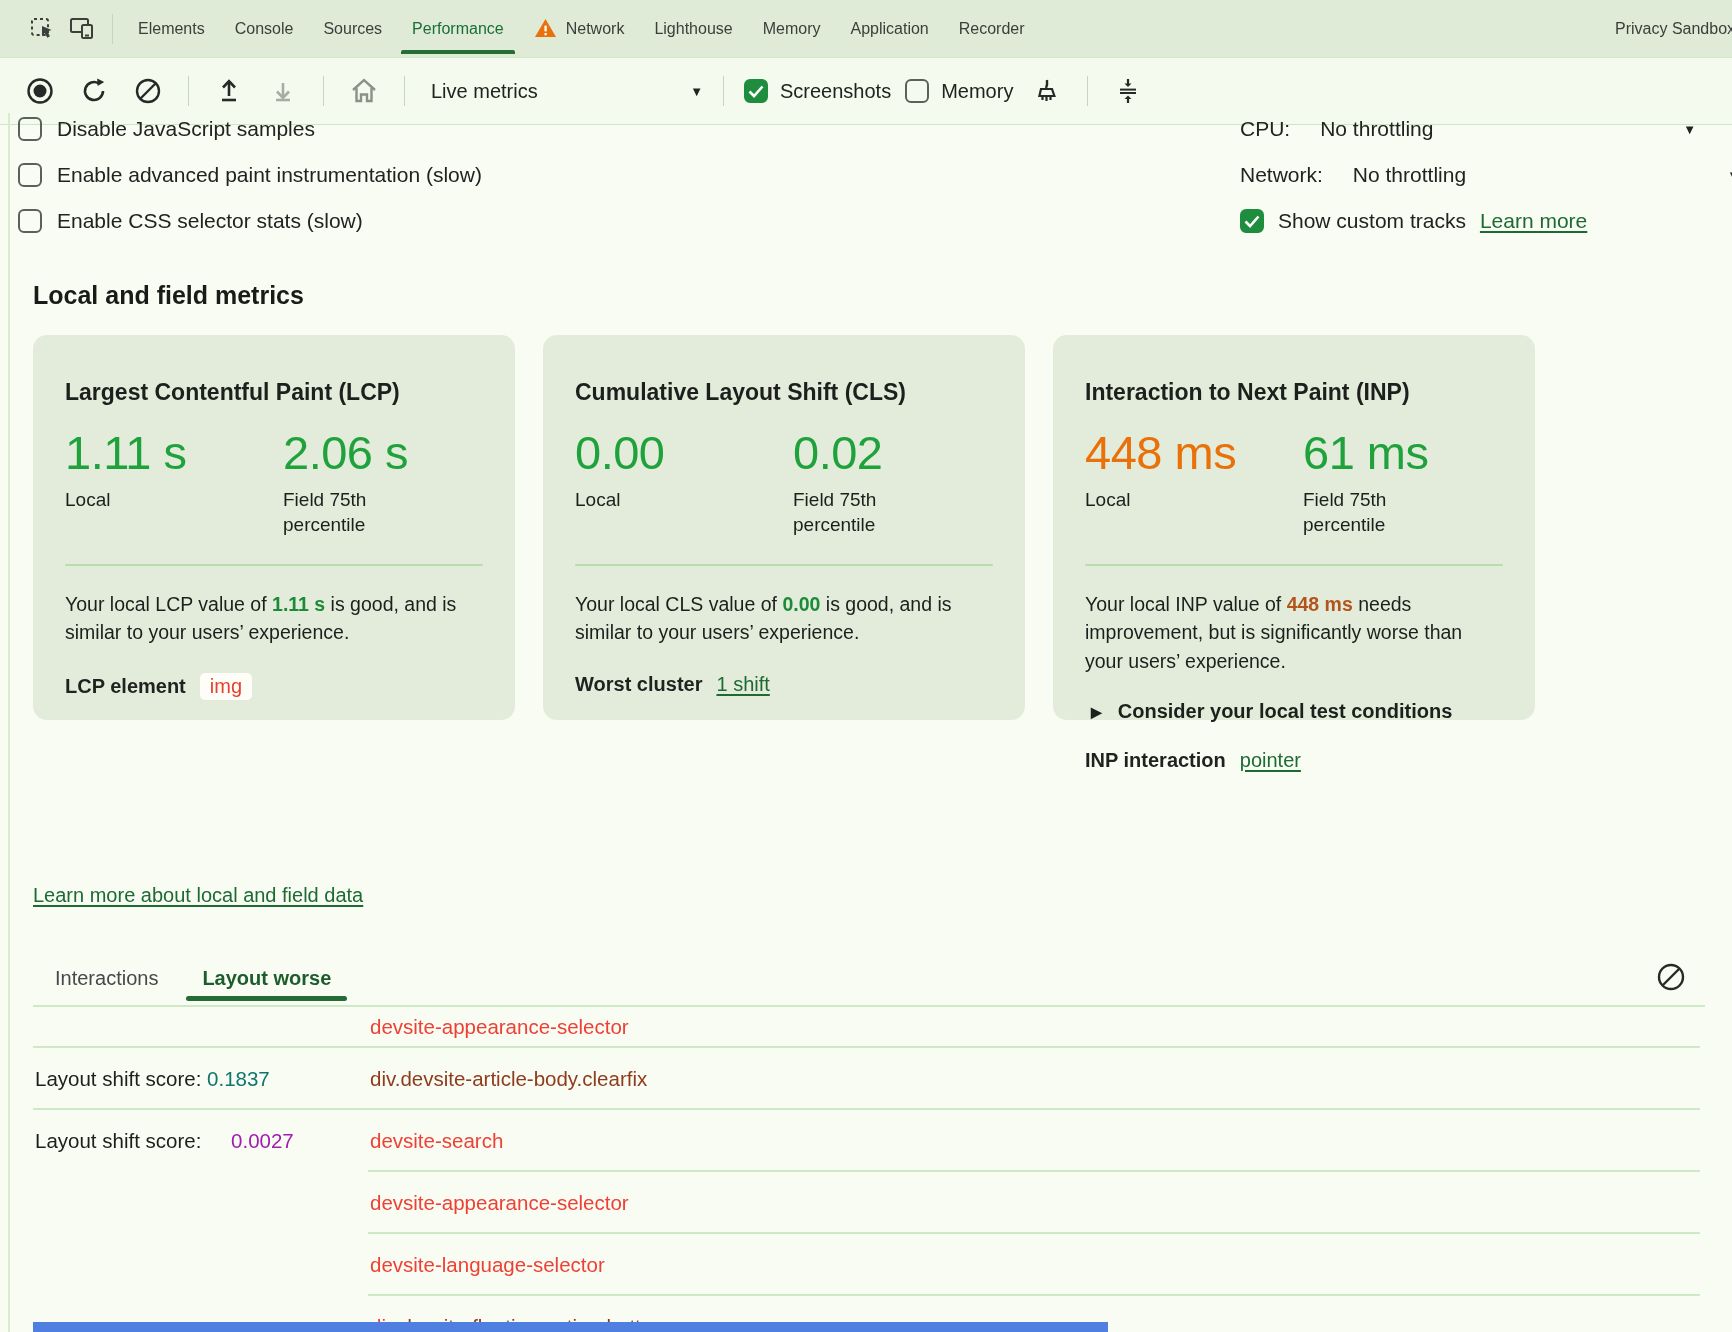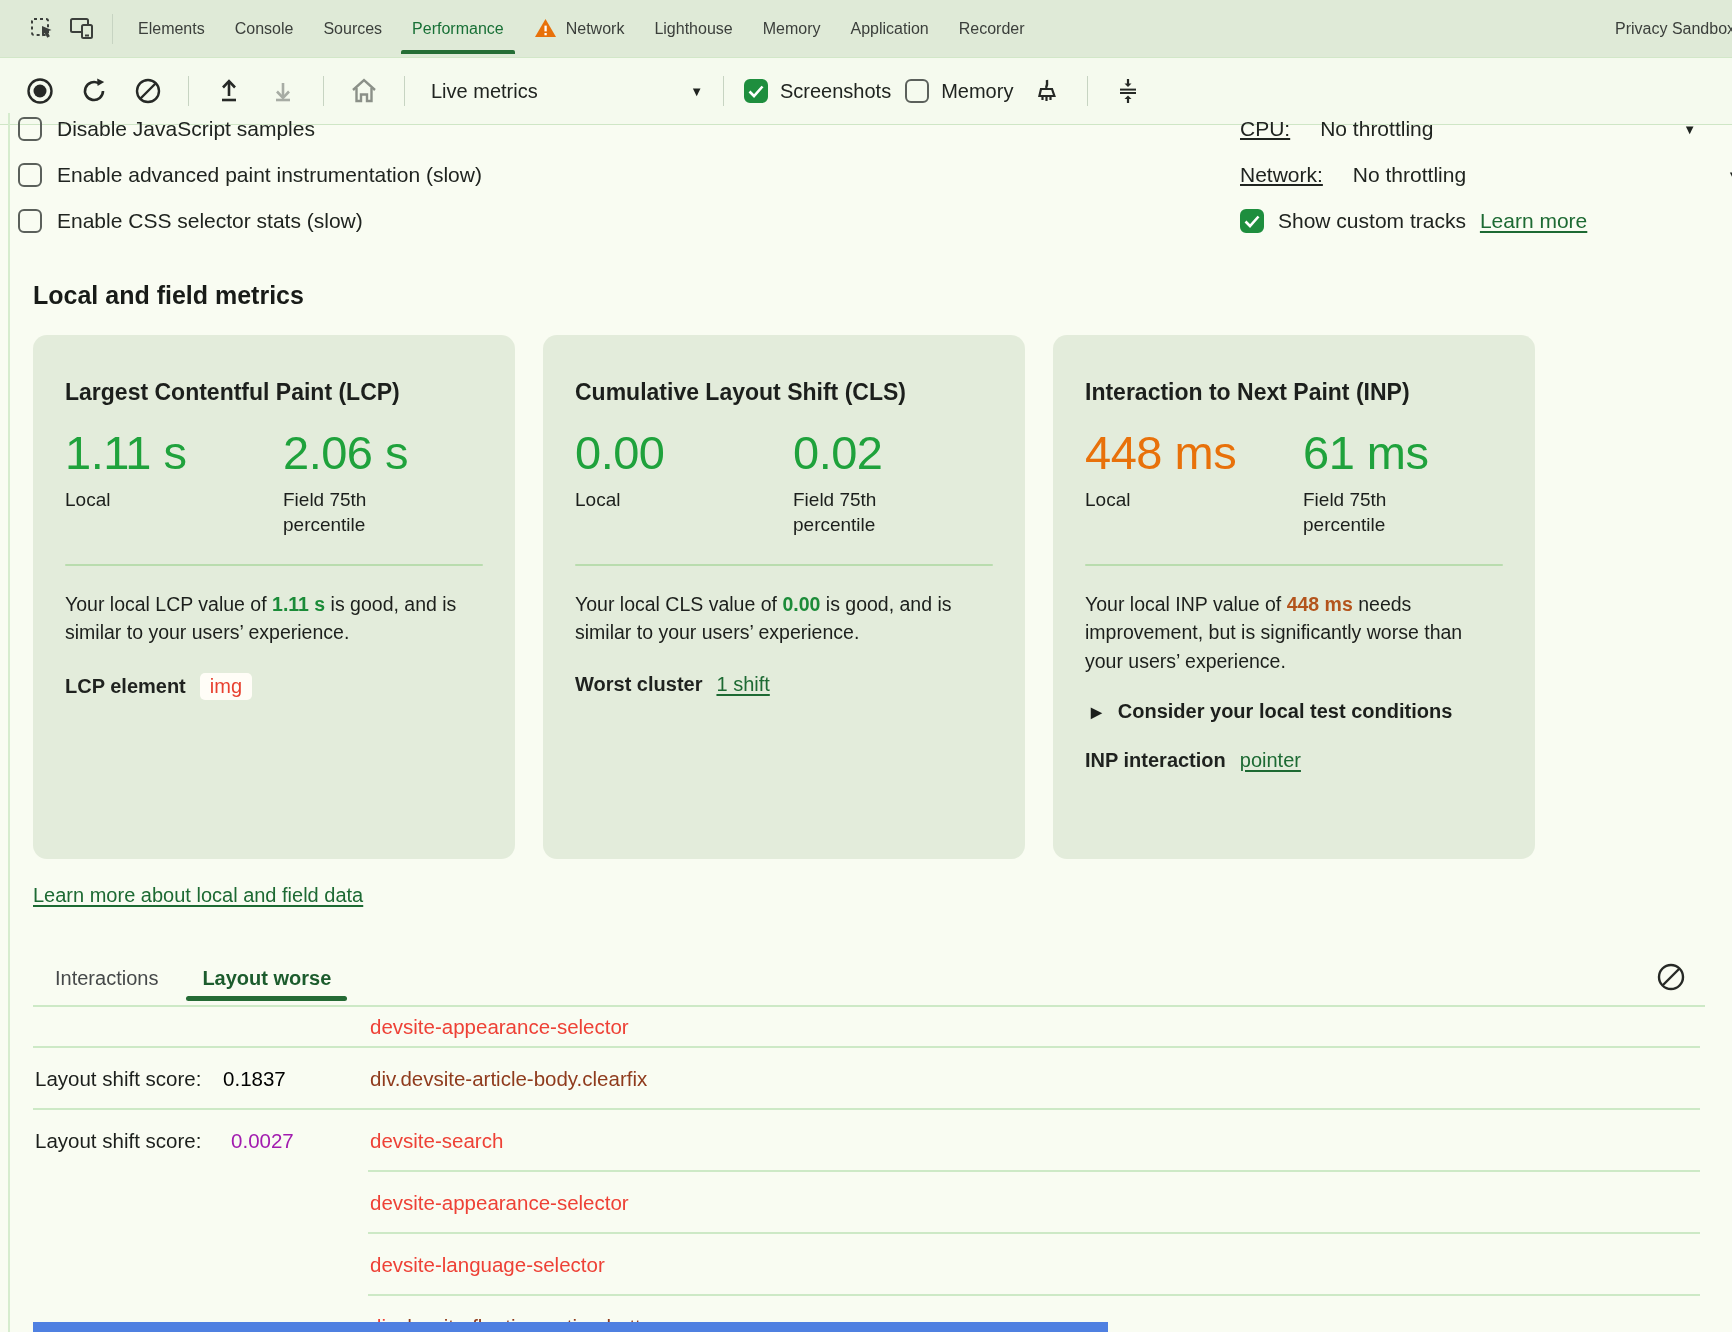--- a/index.html
+++ b/index.html
@@ -28,30 +28,30 @@
   .caret{margin-left:auto;font-size:13px;color:#202420;}
   .cb-row{display:flex;align-items:center;gap:12px;font-size:20px;color:#202420;}
   .check{width:24px;height:24px;border:2px solid #5b605b;border-radius:6px;box-sizing:border-box;
     background:transparent;display:flex;align-items:center;justify-content:center;flex:0 0 auto;}
   .check.checked{background:#1e8e3e;border-color:#1e8e3e;}
   
   .settings-left{position:absolute;top:106px;left:18px;}
   .settings-left .srow{height:46px;display:flex;align-items:center;gap:15px;font-size:21px;color:#202420;}
   .settings-right{position:absolute;top:106px;left:1240px;width:492px;}
   .settings-right .srow{height:46px;display:flex;align-items:center;gap:14px;font-size:21px;color:#202420;box-sizing:border-box;}
-  .sel-label{flex:0 0 auto;text-decoration:underline;}
+  .sel-label{flex:0 0 auto;}
   .sel-value{margin-left:16px;}
   .srow .caret-r{margin-left:auto;font-size:13px;}
   .srow.cpu .caret-r{margin-right:36px;}
   .srow.net .caret-r{margin-right:-8px;}
   .glink{color:#1d6a33;text-decoration:underline;text-underline-offset:3px;cursor:pointer;}
   
   .metrics-heading{position:absolute;top:281px;left:33px;font-size:25px;font-weight:600;color:#181b18;margin:0;}
   .cards{position:absolute;top:335px;left:33px;display:flex;gap:28px;}
-  .card{width:482px;height:524px;background:#e3ecdb;border-radius:14px;padding:30px 32px;box-sizing:border-box;}
+  .card{width:482px;height:385px;background:#e3ecdb;border-radius:14px;padding:30px 32px;box-sizing:border-box;}
   .card h3{font-size:23px;font-weight:600;color:#1c1f1c;margin:14px 0 0 0;}
   .vals{display:flex;margin-top:22px;}
   .vcol.local{width:218px;flex:0 0 auto;}
   .big{font-size:47px;line-height:1.05;letter-spacing:-0.5px;}
   .good{color:#1fa23c;} .warn{color:#e8710a;}
   .vlabel{font-size:19px;color:#1c1f1c;margin-top:10px;max-width:132px;line-height:1.32;}
   .card-div{height:2px;background:#b9dcae;border-radius:1px;margin:26px 0 24px 0;}
   .desc{font-size:19.5px;line-height:1.48;color:#1c1f1c;margin:0;}
   .iv{font-weight:600;} .iv-green{color:#1b8b38;} .iv-orange{color:#b3541c;}
   .card-foot{margin-top:26px;font-size:20px;display:flex;align-items:center;gap:14px;}
@@ -64,21 +64,21 @@
   .log-tabs{position:absolute;top:958px;left:33px;display:flex;gap:44px;padding-left:22px;height:40px;align-items:center;}
   .log-tab{font-size:20px;color:#46494a;cursor:pointer;}
   .log-tab.active{color:#1c5c2d;font-weight:600;position:relative;}
   .log-tab.active::after{content:"";position:absolute;left:-16px;right:-16px;bottom:-11px;height:5px;border-radius:3px;background:#256b35;}
   .log-sep{position:absolute;left:33px;right:27px;top:1005px;height:2px;background:#cde9c6;}
   .clear-log{position:absolute;top:962px;right:46px;width:30px;height:30px;cursor:pointer;}
   .rows{position:absolute;top:1006px;left:33px;right:0;}
   .row{position:relative;display:flex;align-items:center;height:62px;font-size:20.5px;color:#1c1f1c;}
   .row.short{height:42px;}
   .row .score{width:335px;flex:0 0 auto;white-space:nowrap;padding-left:2px;}
-  .sv-orange{color:#000000;margin-left:16px;} .sv-green{color:#a21caf;margin-left:24px;}
+  .sv-orange{color:#0f766e;} .sv-green{color:#a21caf;margin-left:24px;}
   .row .elem{cursor:pointer;}
   .p-red{color:#ee4136;} .p-maroon{color:#8f3b1d;}
   .row .divline{position:absolute;bottom:0;left:0;right:32px;height:2px;background:#cde9c6;}
   .row .divline.indent{left:335px;}
   
   .left-line{position:absolute;left:8px;top:113px;bottom:0;width:2px;background:#d6ecce;}
   .blue-strip{position:absolute;left:33px;bottom:0;width:1075px;height:10px;background:#4f80e1;z-index:4;}
   svg{display:block;}
 </style>
 </head>

